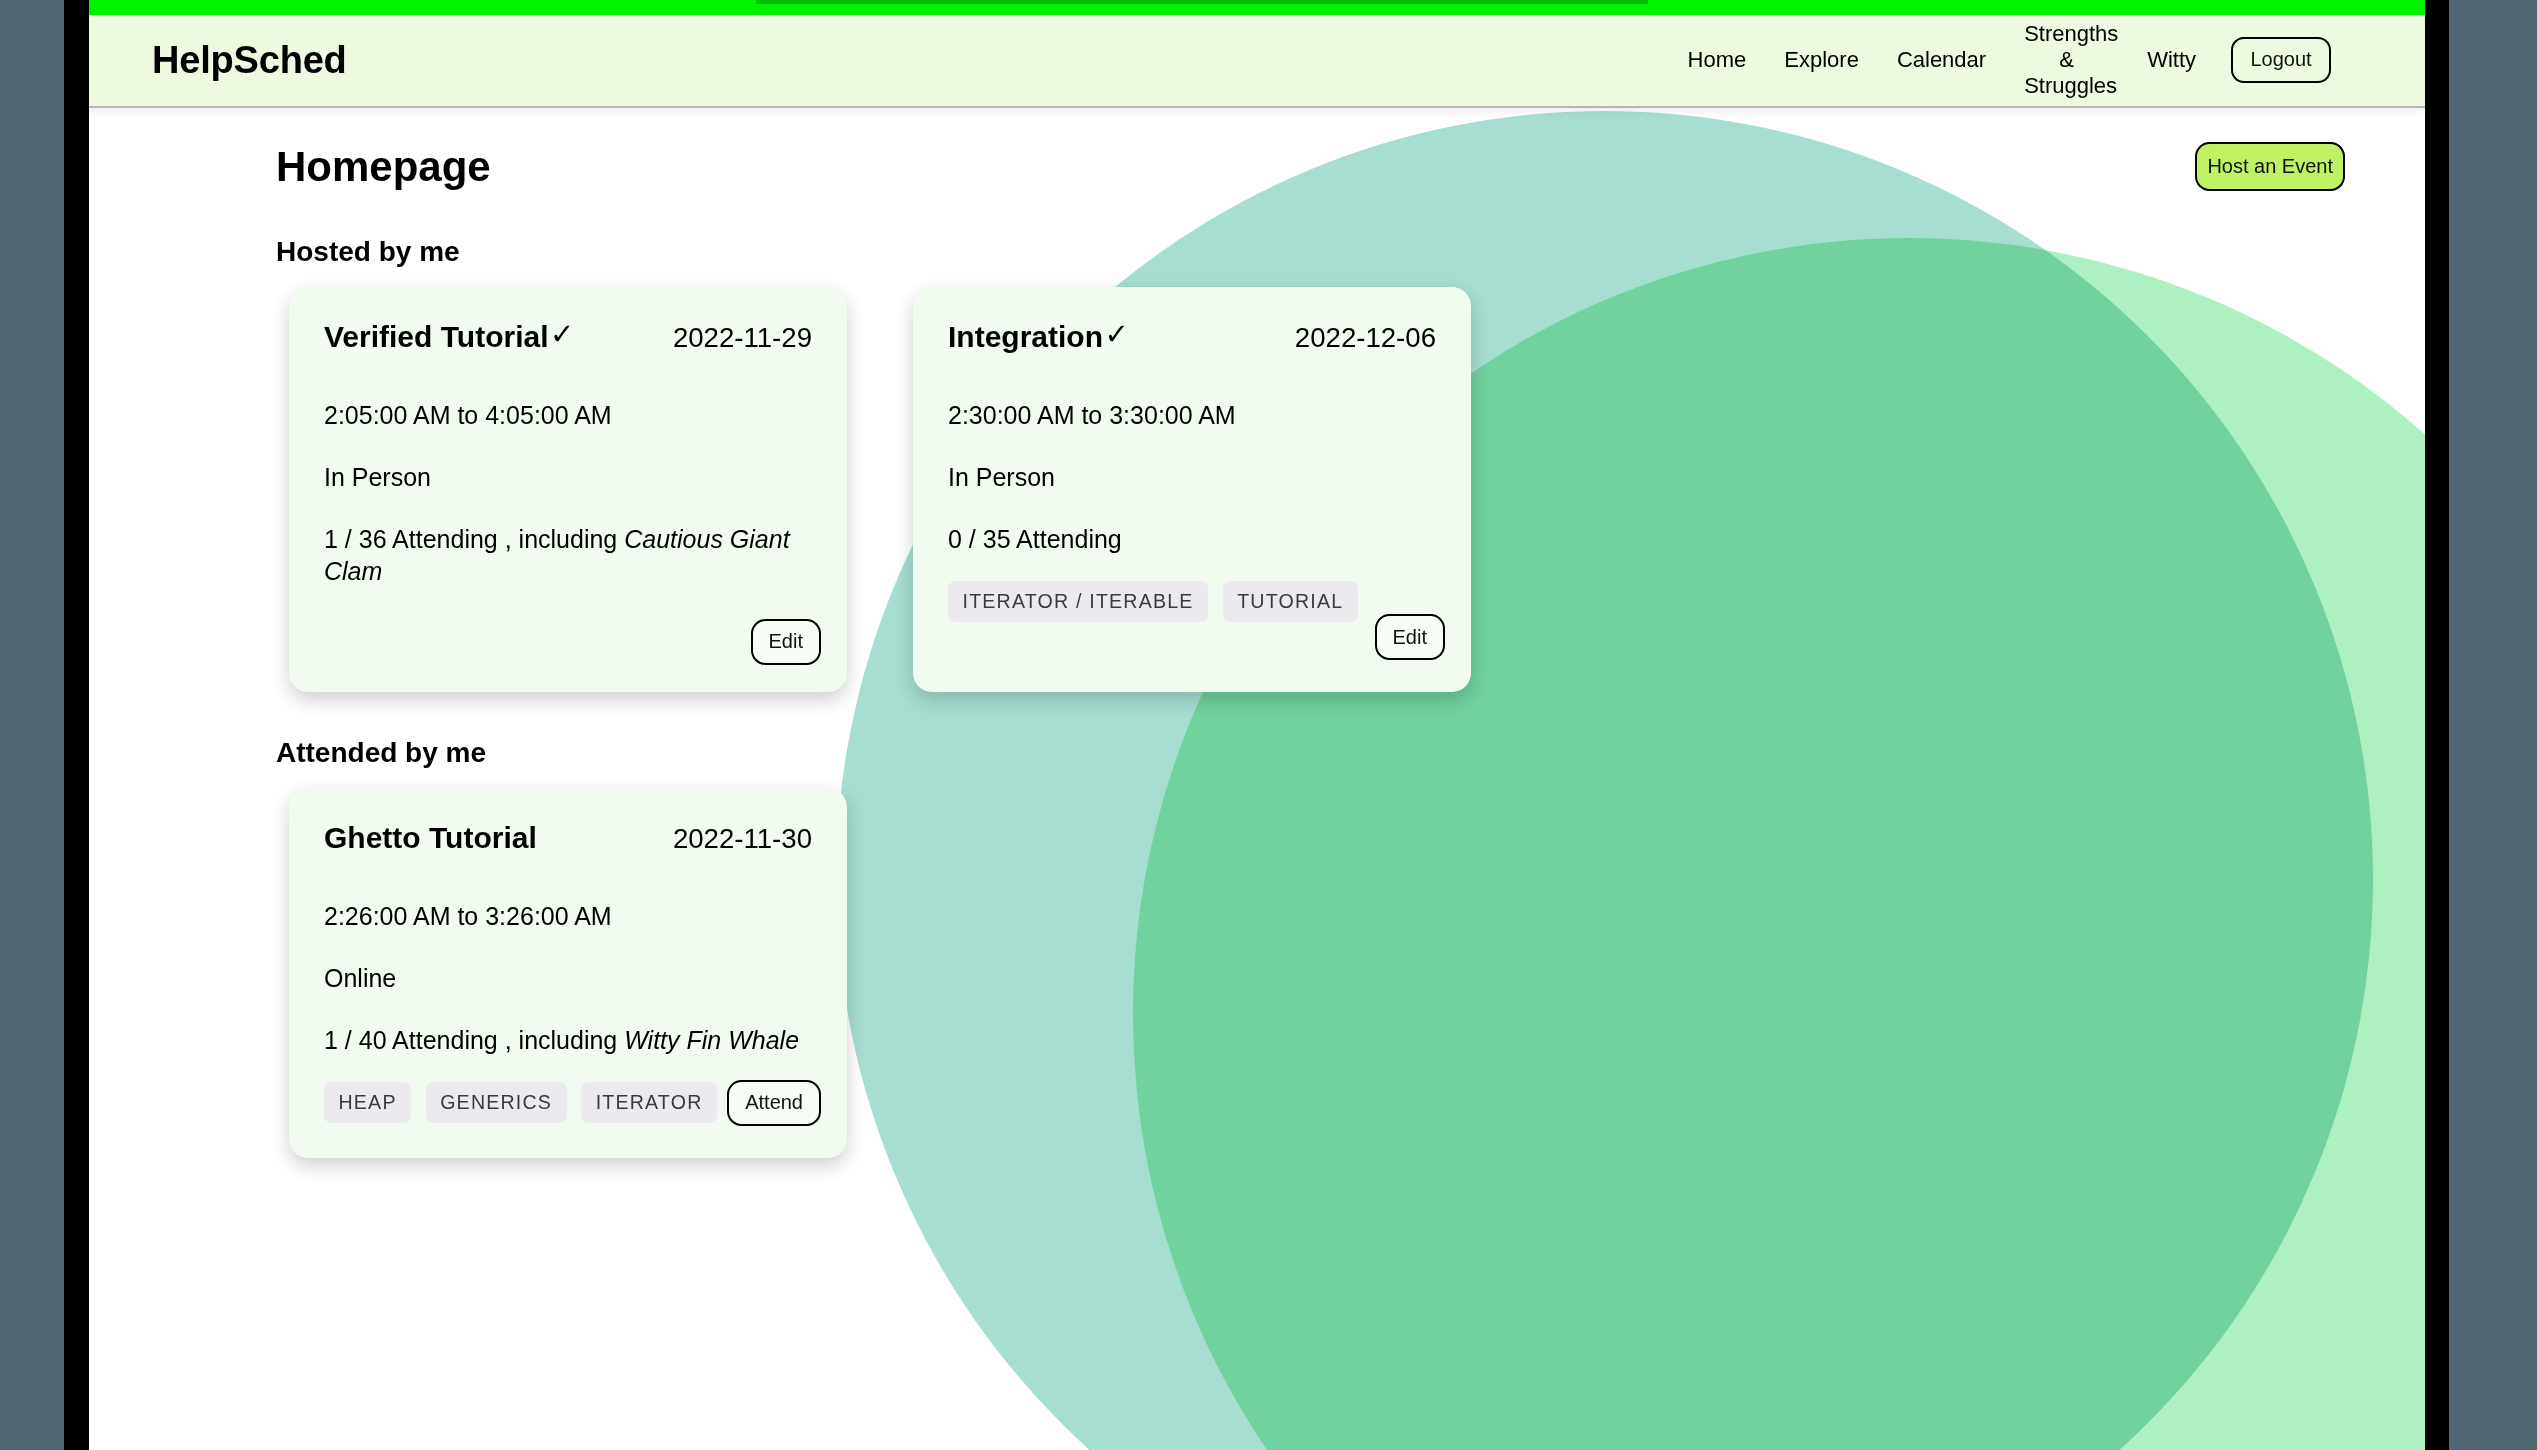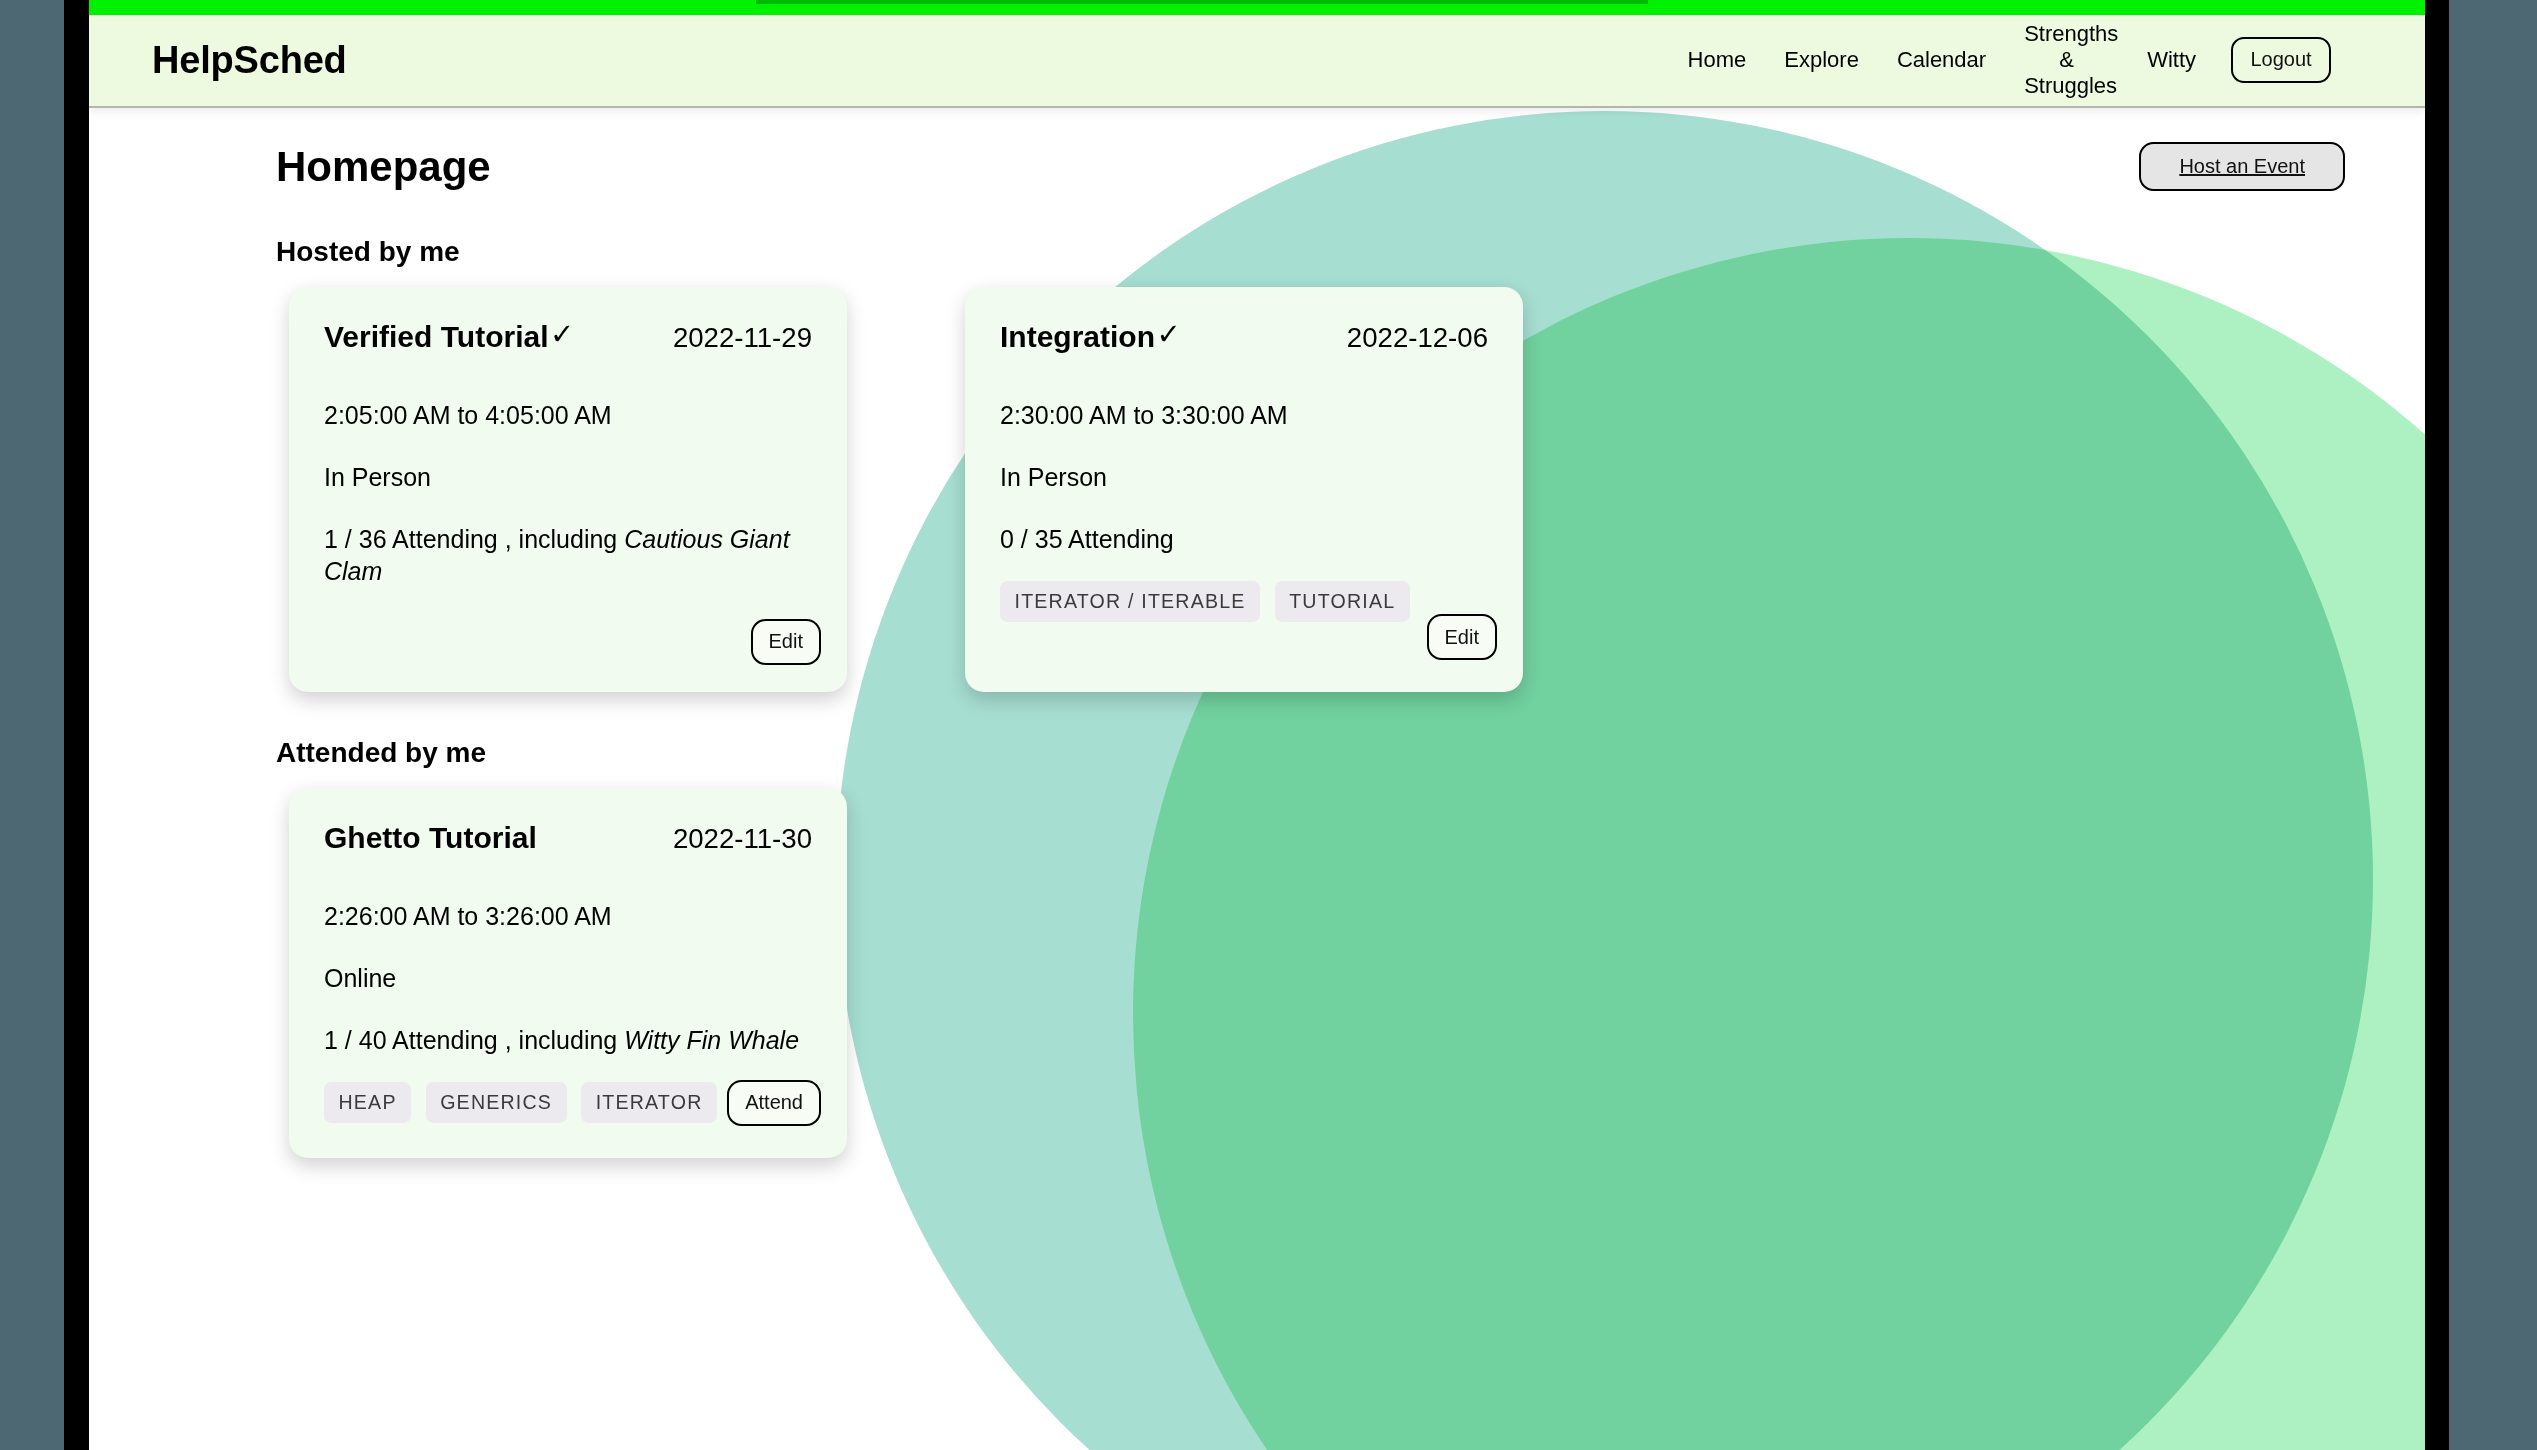--- a/index.html
+++ b/index.html
@@ -105,38 +105,37 @@
   .page-title-row {
     display: flex; align-items: center;
     padding: 35px 80px 0 187px;
   }
   .page-title {
     font-size: 42px; font-weight: bold; color: #000;
   }
   .host-event-btn {
     margin-left: auto;
     font-size: 20px; color: #111;
-    background: #e5e5e5;
+    background: #bef264;
     border: 2.2px solid #000;
     border-radius: 14.5px;
-    padding: 11px 38px;
-    cursor: pointer;
-    font-family: "Liberation Sans", sans-serif;
-    text-decoration: underline;
+    padding: 11px 10px;
+    cursor: pointer;
+    font-family: "Liberation Sans", sans-serif;
   }
 
   .section-heading {
     margin: 45px 0 0 187px;
     font-size: 28px; font-weight: bold; color: #000;
   }
 
   .card-row {
     display: flex;
     margin: 19px 0 0 200px;
-    gap: 118px;
+    gap: 66px;
   }
 
   .event-card {
     position: relative;
     width: 558px;
     background: #f2fbf0;
     border-radius: 19px;
     box-shadow: 0 7.3px 19px rgba(0,0,0,.18);
     padding: 33px 35px 35px 35px;
   }

